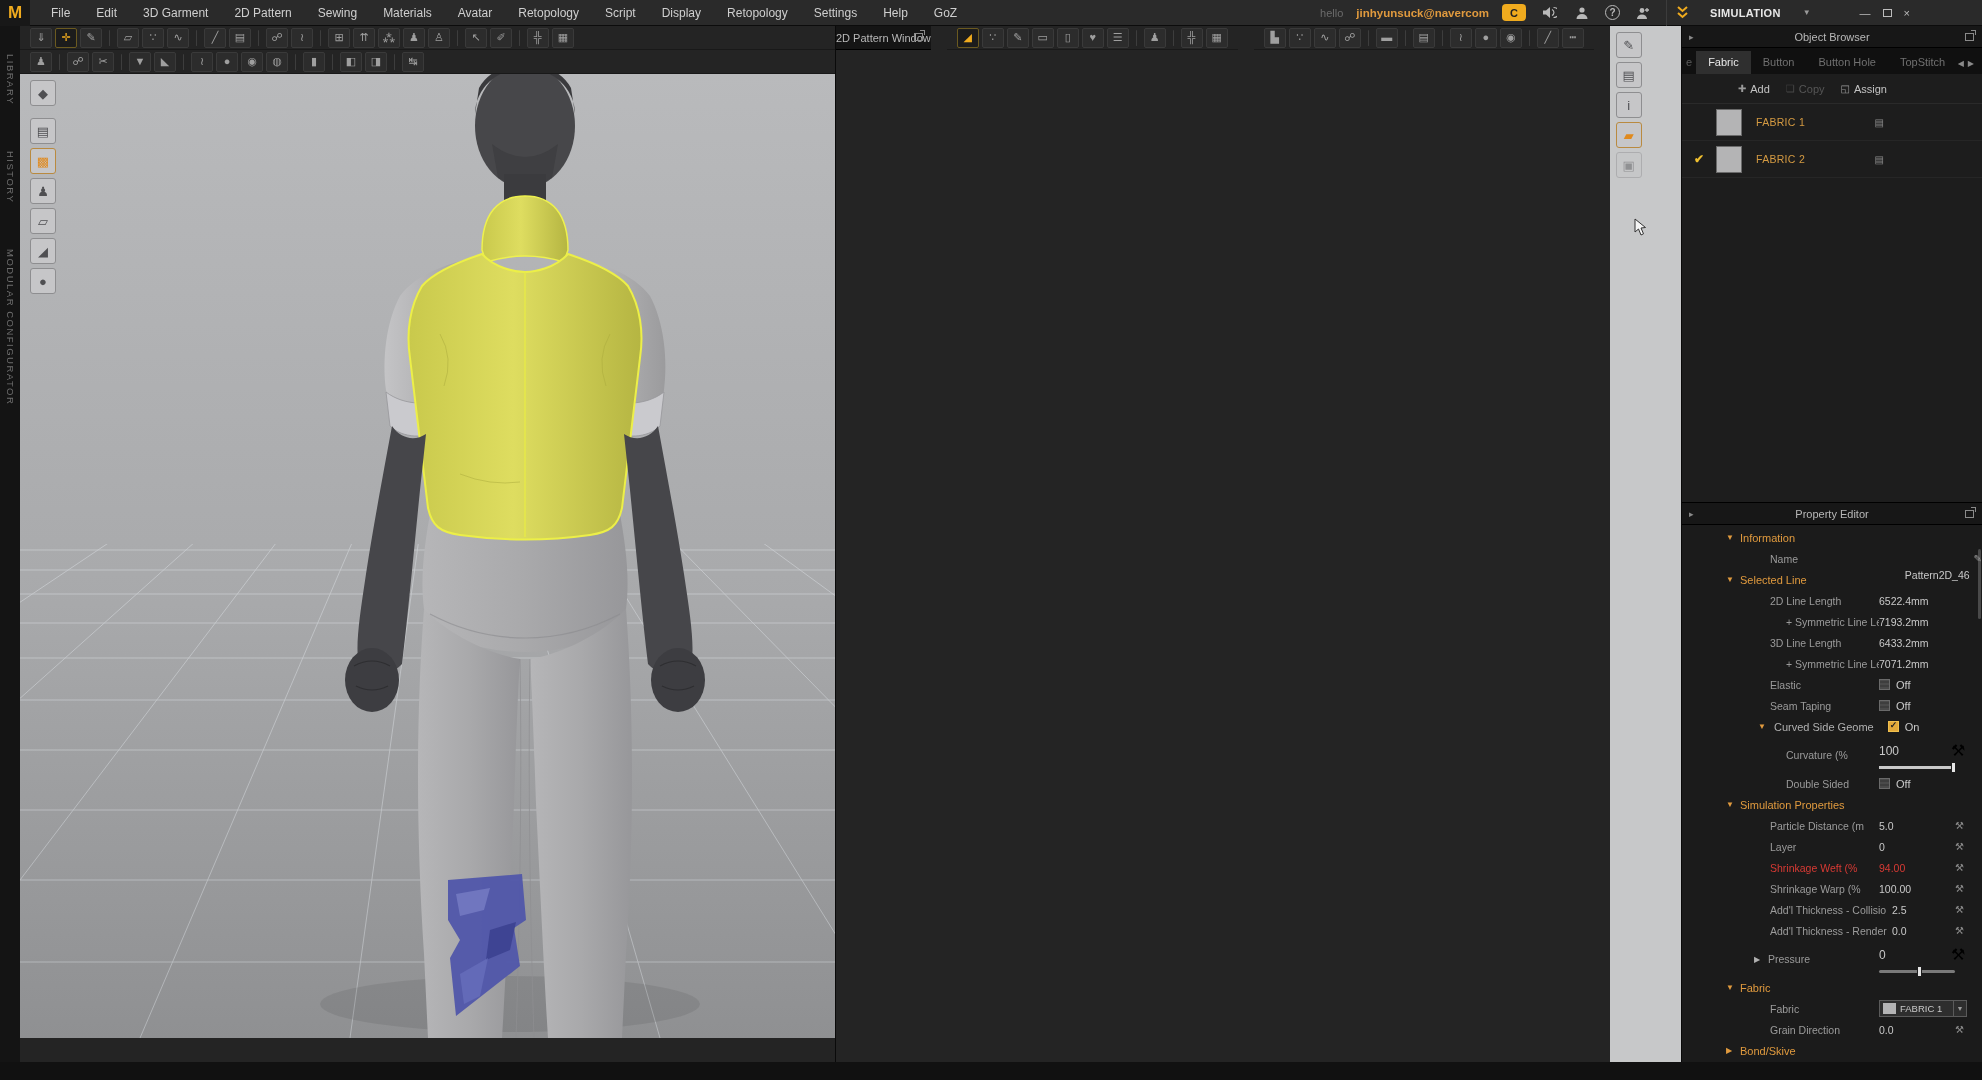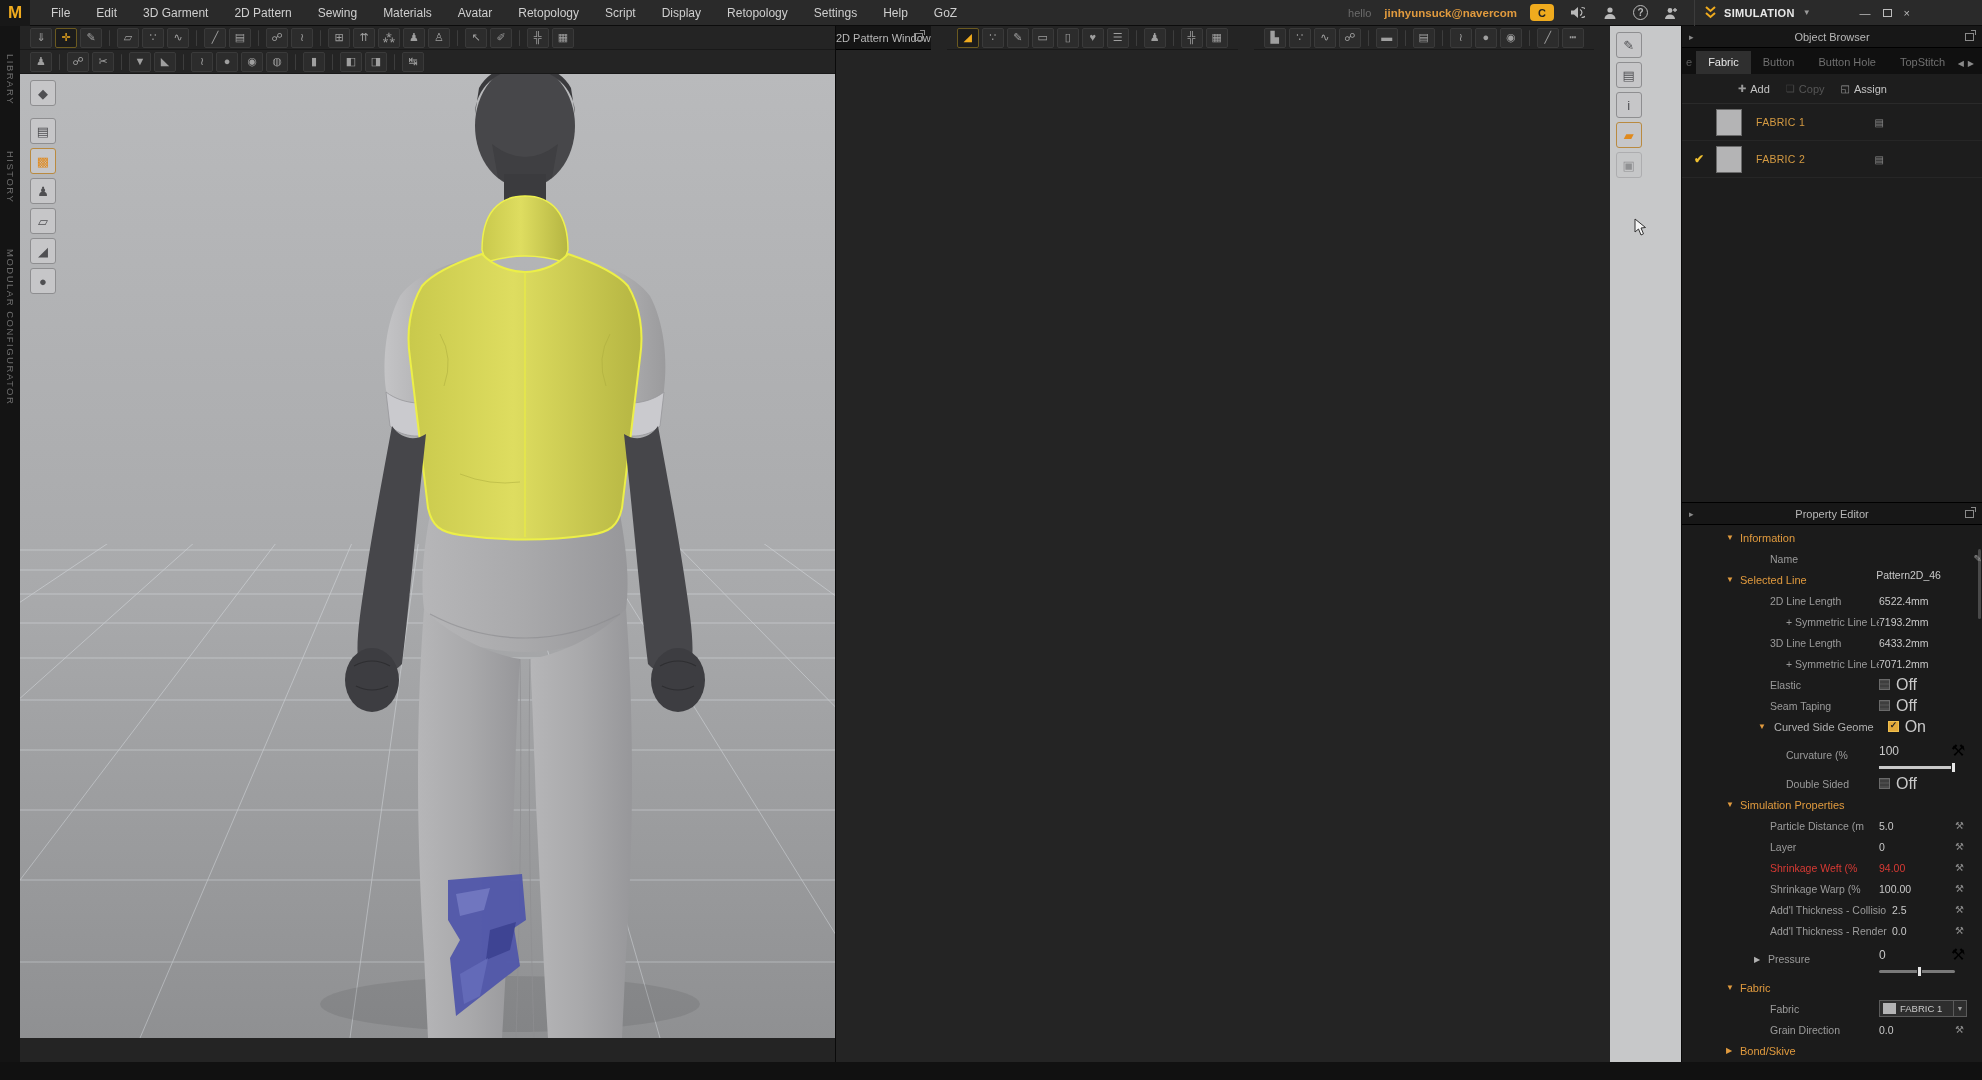--- a/index.html
+++ b/index.html
@@ -22,21 +22,21 @@
   .mitem{color:var(--txt);font-size:12px;padding:0 13px;height:26px;display:flex;align-items:center;cursor:default;}
   .tb-right{margin-left:auto;display:flex;align-items:center;gap:13px;}
   .greeting{color:#6b6b6b;font-size:11px;}
   .account{color:var(--orange);font-size:11.5px;font-weight:bold;}
   .badge{width:24px;height:17px;background:var(--yellow);border-radius:4px;color:#222;
     font-size:11px;font-weight:bold;display:flex;align-items:center;justify-content:center;}
   .tico{width:20px;height:18px;display:flex;align-items:center;justify-content:center;color:#b9b9b9;}
   .tico svg{display:block}
   .qmark{width:15px;height:15px;border:1.5px solid #b9b9b9;border-radius:50%;color:#b9b9b9;
     font-size:10px;font-weight:bold;display:flex;align-items:center;justify-content:center;}
-  .simbox{display:flex;align-items:center;gap:8px;padding:0 10px;height:26px;border-left:1px solid #3c3c3c;}
+  .simbox{display:flex;align-items:center;gap:22px;padding:0 10px;height:26px;border-left:1px solid #3c3c3c;}
   .simlabel{color:#e8e8e8;font-size:11px;font-weight:bold;letter-spacing:.3px;}
   .simcaret{color:#9a9a9a;font-size:8px;}
   .winctl{display:flex;align-items:center;gap:12px;margin-left:26px;margin-right:72px;color:#bdbdbd;}
   .winctl span{font-size:11px;}
   .restorebox{width:9px;height:8px;border:1px solid #bdbdbd;display:inline-block;}
 
   
   .main{position:absolute;left:0;top:26px;width:1982px;height:1036px;display:flex;}
   .leftstrip{width:20px;background:#141414;display:flex;flex-direction:column;align-items:center;
     padding-top:28px;gap:46px;}
@@ -106,36 +106,36 @@
   .prow.indent{padding-left:104px;}
   .prow .lab{width:109px;color:#9b9b9b;font-size:10.5px;white-space:nowrap;overflow:hidden;}
   .prow.indent .lab{width:93px;}
   .prow .val{width:72px;color:#c9c9c9;font-size:10.5px;white-space:nowrap;}
   .prow .wr{margin-left:4px;color:#8a8a8a;font-size:10px;}
   .prow.red .lab,.prow.red .val{color:var(--red);}
   .cbx{width:11px;height:11px;background:#3e3e3e;border:1px solid #6a6a6a;display:inline-block;margin-right:6px;
     background-image:repeating-linear-gradient(0deg,#4a4a4a 0 2px,#3e3e3e 2px 4px);}
   .cbx.on{background:#e2a93b;border-color:#f0c14e;position:relative;background-image:none;}
   .cbx.on:after{content:"✓";position:absolute;left:1px;top:-2px;font-size:9px;color:#222;font-weight:bold;}
-  .cbval{color:#c9c9c9;font-size:16px;}
+  .cbval{color:#c9c9c9;font-size:11px;}
   .tworow{height:36px;display:flex;align-items:center;padding-left:104px;position:relative;}
   .tworow .lab{width:93px;color:#9b9b9b;font-size:10.5px;}
   .tworow .stack{display:flex;flex-direction:column;gap:6px;}
   .tworow .stack .vline{display:flex;align-items:center;}
   .tworow .stack .val{width:72px;color:#c9c9c9;font-size:12px;}
   .slider{position:relative;width:76px;height:3px;background:#7a7a7a;border-radius:2px;}
   .slider .fill{position:absolute;left:0;top:0;bottom:0;background:#c9c9c9;}
   .slider .thumb{position:absolute;top:-4px;width:5px;height:11px;background:#e6e6e6;border:1px solid #1d1d1d;}
   .ddown{display:flex;align-items:center;height:17px;border:1px solid #5a5a5a;background:#2e2e2e;width:88px;}
   .ddown .dsw{width:13px;height:11px;background:#b4b4b5;margin:0 4px 0 3px;}
   .ddown .dtxt{color:#c9c9c9;font-size:9.5px;flex:1;}
   .ddown .dcar{width:13px;height:15px;border-left:1px solid #5a5a5a;color:#9a9a9a;font-size:7px;
     display:flex;align-items:center;justify-content:center;}
   .pencil{color:#9a9a9a;font-size:10px;margin-left:4px;}
-  .namerow .val{text-align:left;width:96px;margin-top:32px;}
+  .namerow .val{text-align:right;width:96px;margin-top:32px;}
 
   
   .statusbar{position:absolute;left:0;top:1062px;width:1982px;height:18px;background:#1b1b1b;
     border-top:1px solid #000;display:flex;align-items:center;}
   .version{color:#4f4f4f;font-size:9.5px;margin-left:26px;}
   .sb-right{margin-left:auto;display:flex;align-items:center;gap:9px;margin-right:10px;}
   .sbbtn{min-width:20px;height:13px;border:1px solid #6e6e6e;border-radius:2px;color:#bdbdbd;
     font-size:9px;display:flex;align-items:center;justify-content:center;padding:0 3px;background:#262626;}
   .sbsep{width:1px;height:12px;background:#4a4a4a;}
 

